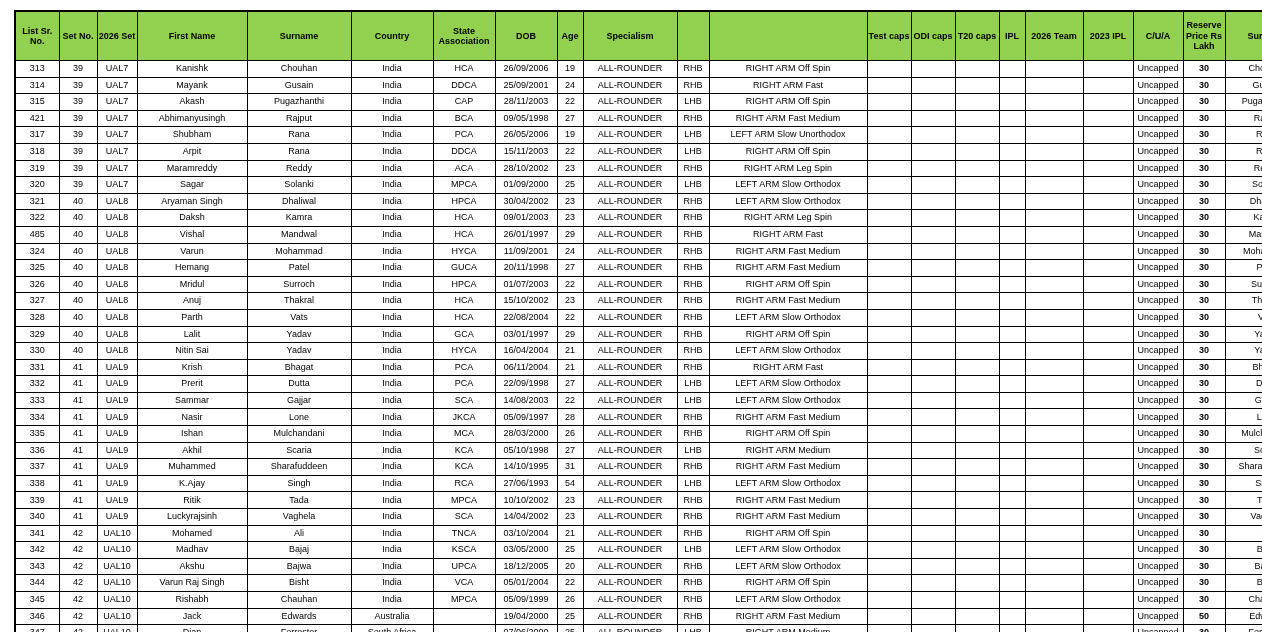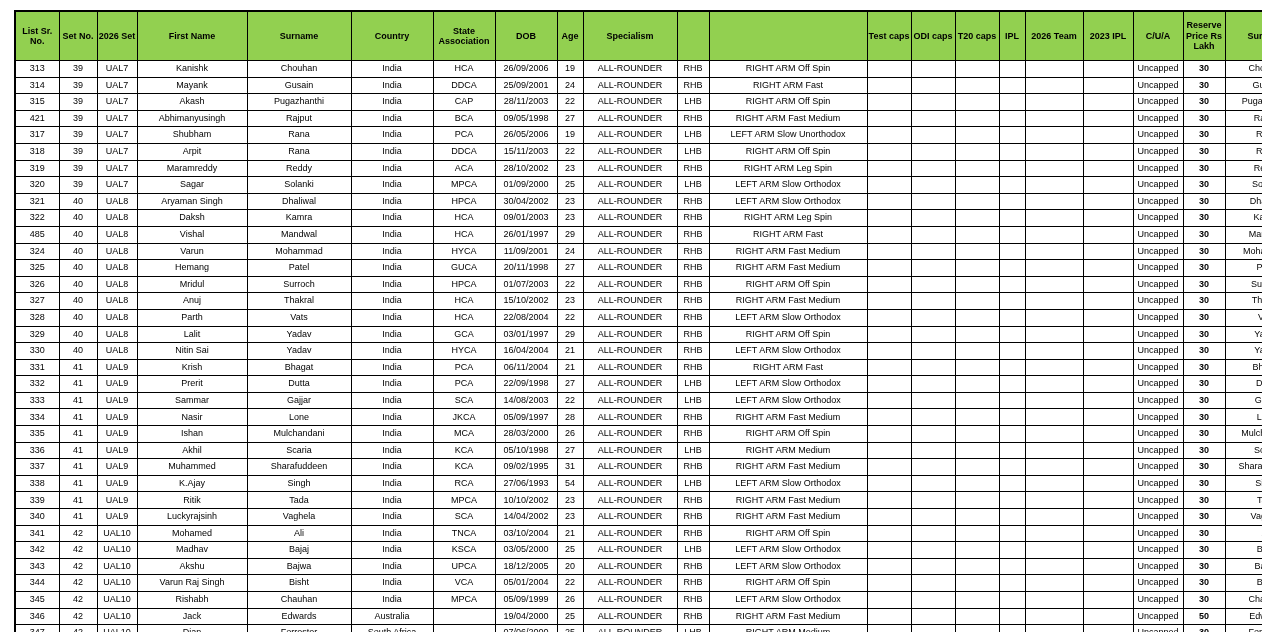--- a/index.html
+++ b/index.html
@@ -690,21 +690,21 @@
           <td>Scaria</td>
         </tr>
         <tr>
           <td>337</td>
           <td>41</td>
           <td>UAL9</td>
           <td>Muhammed</td>
           <td>Sharafuddeen</td>
           <td>India</td>
           <td>KCA</td>
-          <td>09/02/1995</td>
+          <td>14/10/1995</td>
           <td>31</td>
           <td>ALL-ROUNDER</td>
           <td>RHB</td>
           <td>RIGHT ARM Fast Medium</td>
           <td></td>
           <td></td>
           <td></td>
           <td></td>
           <td></td>
           <td></td>

